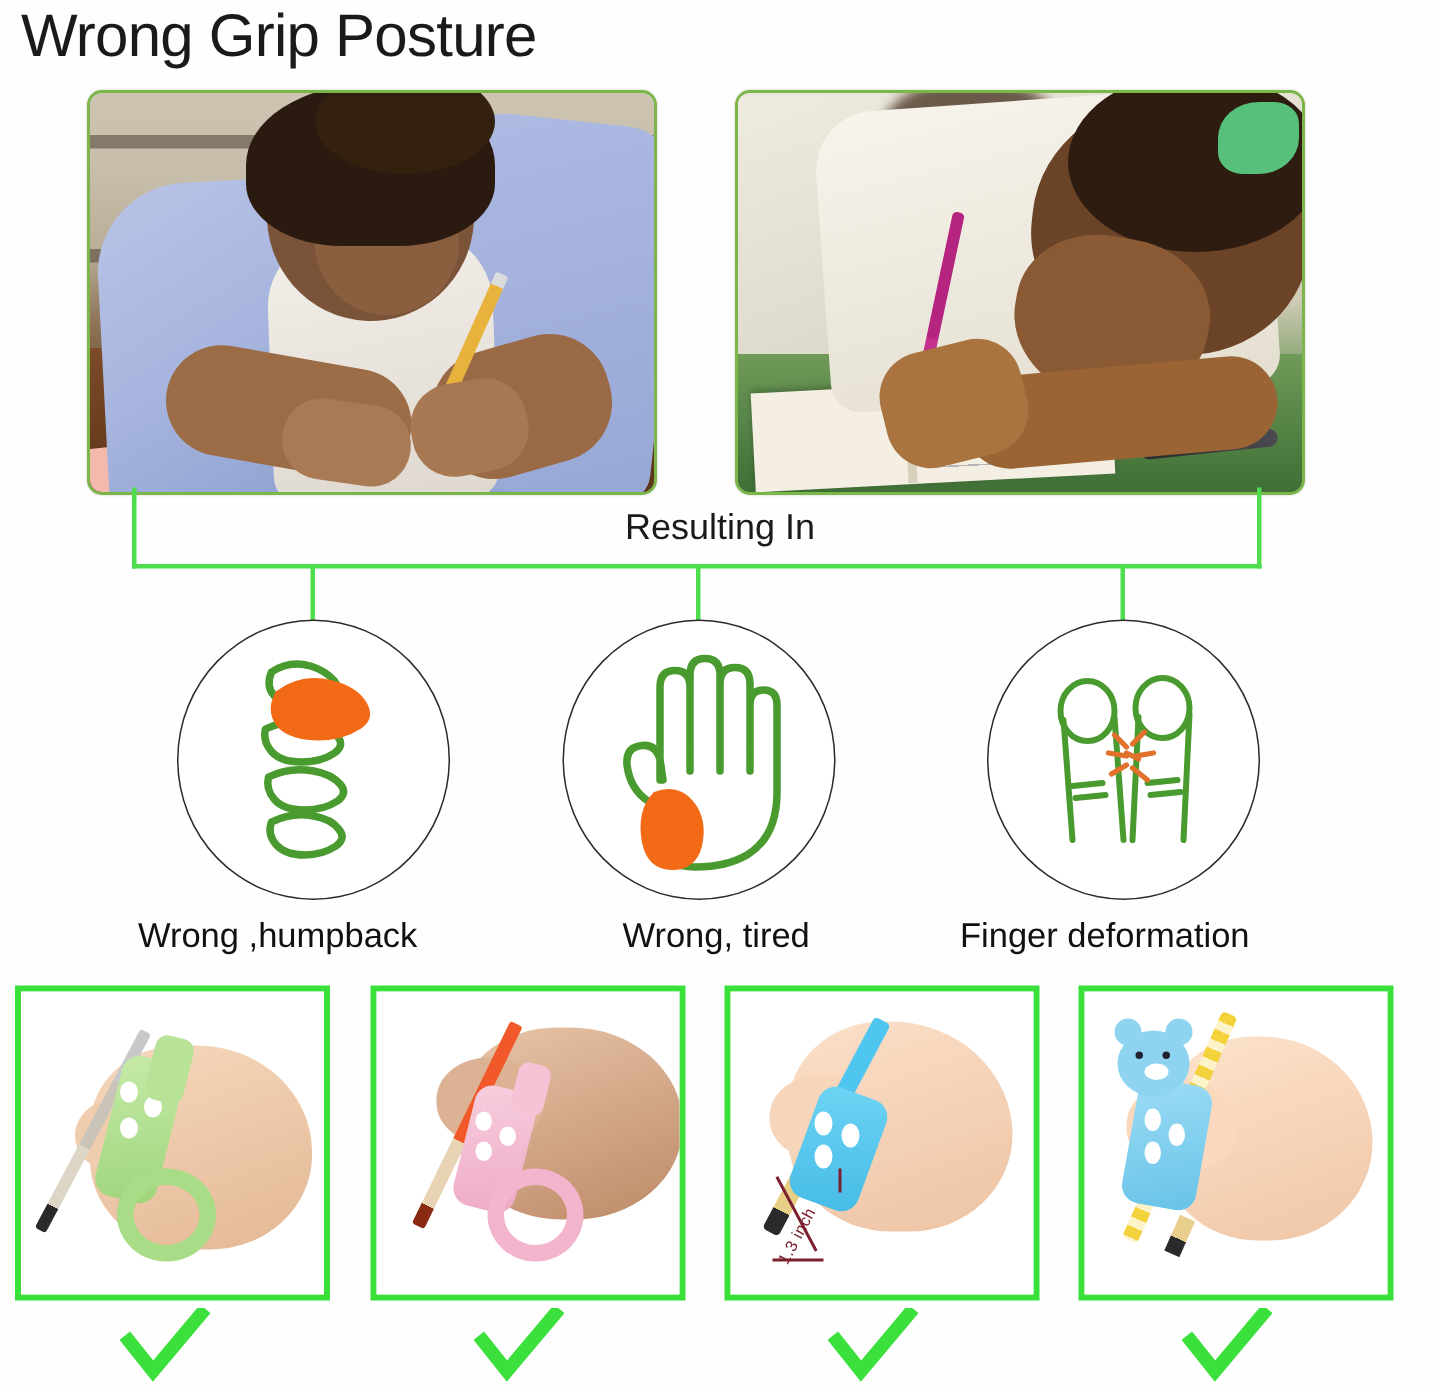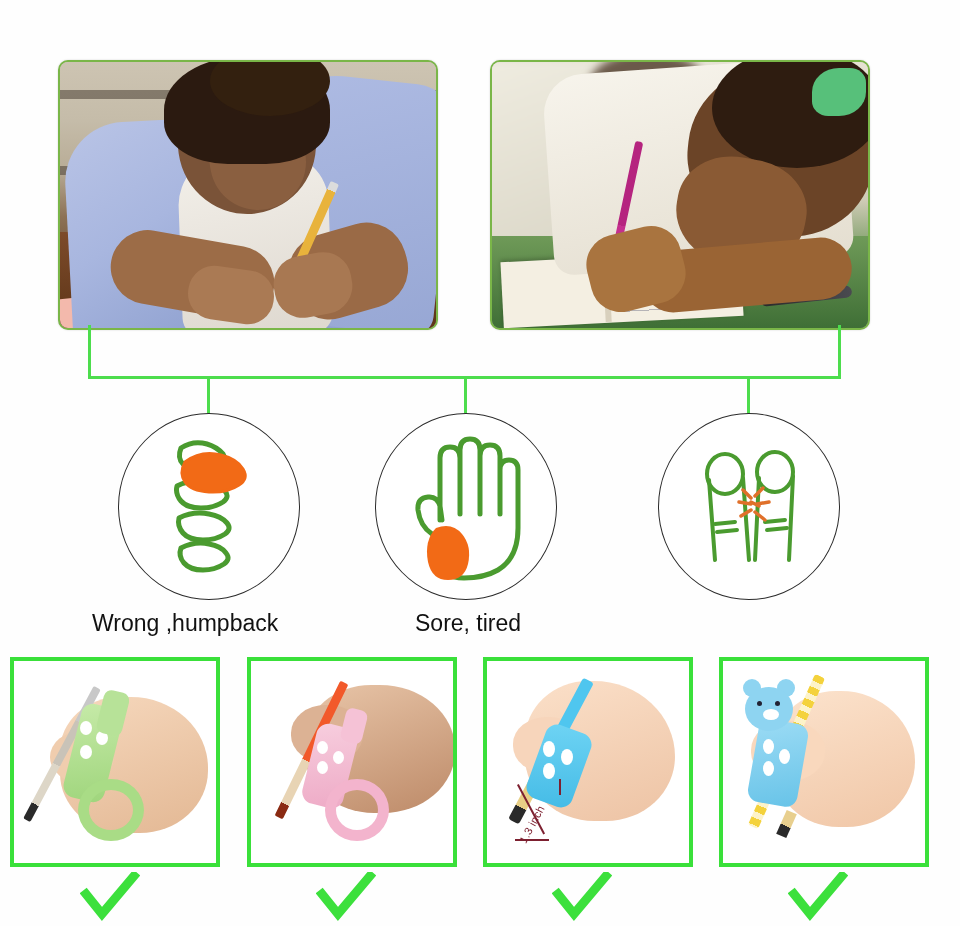--- a/index.html
+++ b/index.html
@@ -166,20 +166,21 @@
   #check-1{left:80px;}
   #check-2{left:316px;}
   #check-3{left:552px;}
   #check-4{left:788px;}
 </style>
 </head>
 <body>
 
 <div class="stage">
 
+  <div class="title">Wrong Grip Posture</div>
 
   <div class="photo-frame" id="photo-1">
     <div class="photo-inner">
       <div class="p1-bg"></div>
       <div class="p1-band" style="top:28px"></div>
       <div class="p1-band" style="top:104px"></div>
       <div class="p1-desk"></div>
       <div class="p1-paper2"></div>
       <div class="p1-paper"></div>
       <div class="p1-lines"></div>
@@ -216,20 +217,21 @@
       <div class="p2-arm"></div>
       <div class="p2-pen"></div>
       <div class="p2-hand"></div>
     </div>
   </div>
 
   <div class="conn conn-v" style="left:88px;top:325px;height:54px;"></div>
   <div class="conn conn-v" style="left:838px;top:325px;height:54px;"></div>
   <div class="conn conn-h" style="left:88px;top:376px;width:753px;"></div>
 
+  <div class="resulting">Resulting In</div>
 
   <div class="conn conn-v" style="left:207px;top:376px;height:40px;"></div>
   <div class="conn conn-v" style="left:464px;top:376px;height:40px;"></div>
   <div class="conn conn-v" style="left:747px;top:376px;height:40px;"></div>
 
   <div class="circle" id="circle-1">
     <svg viewBox="0 0 180 185">
       <g fill="none" stroke="#4a9b2f" stroke-width="5" stroke-linejoin="round">
         <path d="M62 34 q12 -8 26 -4 q10 3 16 10 q4 6 -2 10 q-8 6 -20 6 q-12 0 -18 -6 q-6 -6 -2 -16 z"></path>
         <path d="M58 72 q14 -7 30 -4 q12 2 18 9 q5 6 -2 11 q-9 6 -22 6 q-14 0 -20 -7 q-6 -7 -4 -15 z"></path>
@@ -262,21 +264,22 @@
         <path d="M56 110 L76 108 M58 118 L78 116"></path>
         <path d="M106 108 L126 106 M108 116 L128 114"></path>
       </g>
       <g stroke="#e0702a" stroke-width="3.5" stroke-linecap="round">
         <path d="M92 84 L84 76 M92 90 L80 88 M92 96 L82 102 M96 82 L104 74 M98 90 L110 88 M96 98 L106 106 M92 88 L100 92"></path>
       </g>
     </svg>
   </div>
 
   <div class="sym-label" id="label-1">Wrong ,humpback</div>
-  <div class="sym-label" id="label-2">Sore, tired</div>
+  <div class="sym-label" id="label-2">Wrong, tired</div>
+  <div class="sym-label" id="label-3">Finger deformation</div>
 
   <div class="prod" id="prod-1">
     <div class="prod-inner">
       <div class="hand-blob g1-hand"></div>
       <div class="hand-blob g1-thumb"></div>
       <div class="g1-pencil"></div>
       <div class="grip-body g1-grip"></div>
       <div class="grip-hole" style="left:66px;top:60px;width:12px;height:14px;"></div>
       <div class="grip-hole" style="left:66px;top:84px;width:12px;height:14px;"></div>
       <div class="grip-hole" style="left:82px;top:70px;width:12px;height:14px;"></div>

